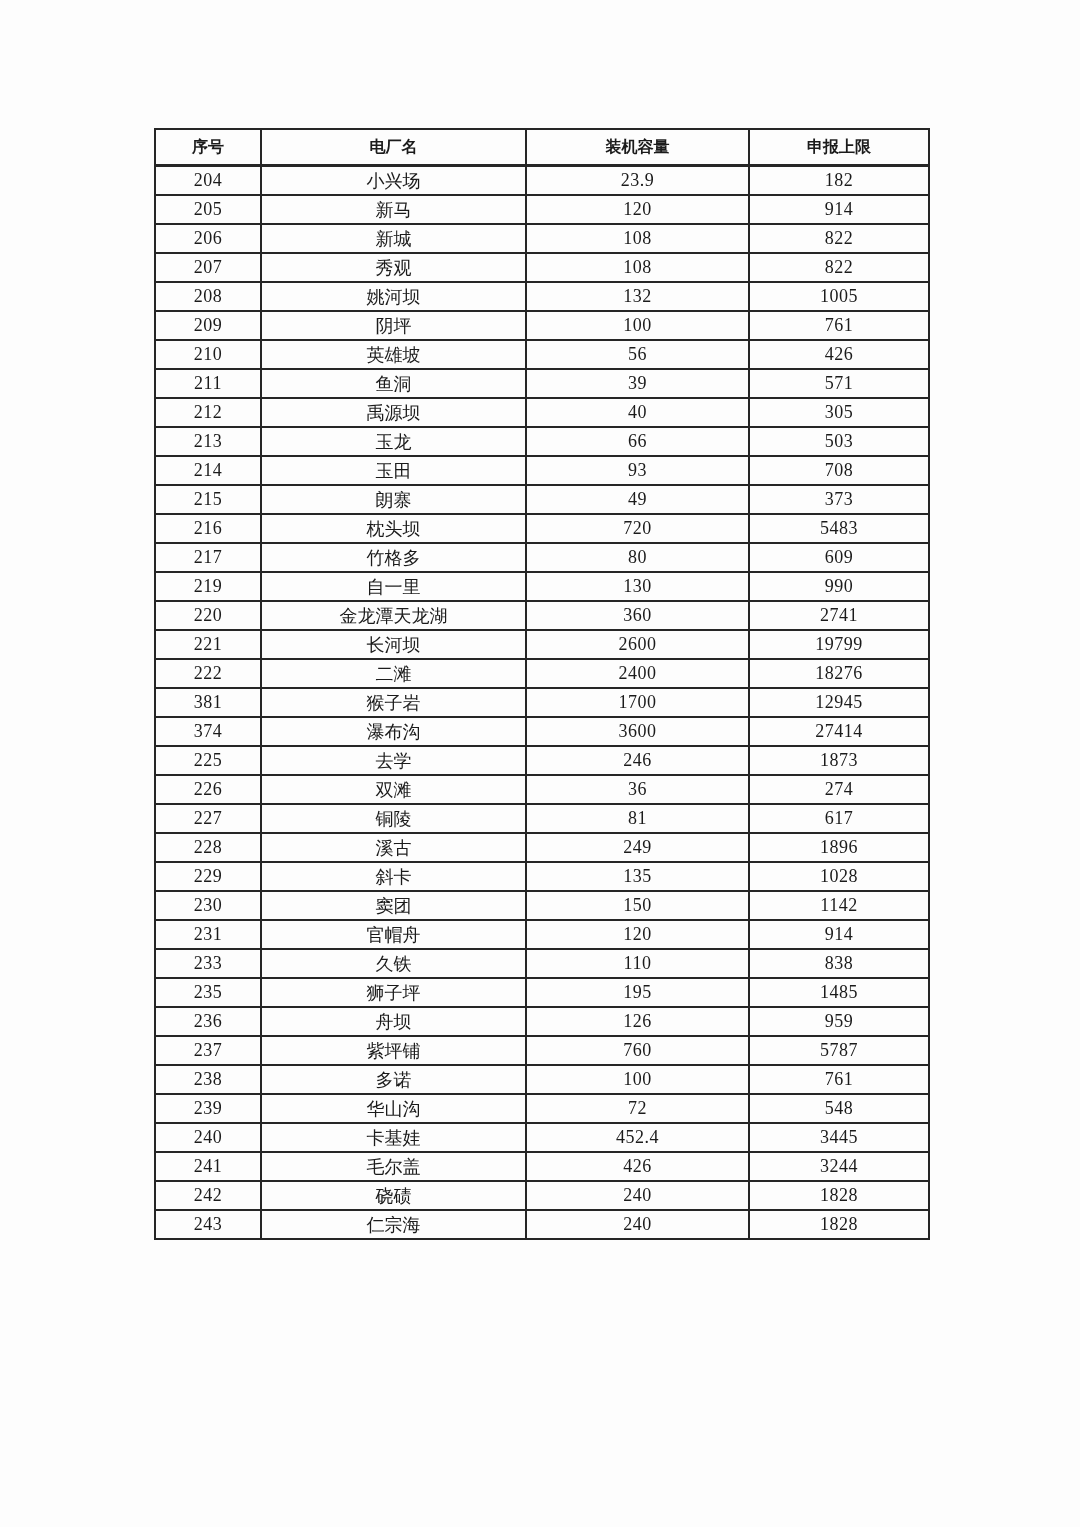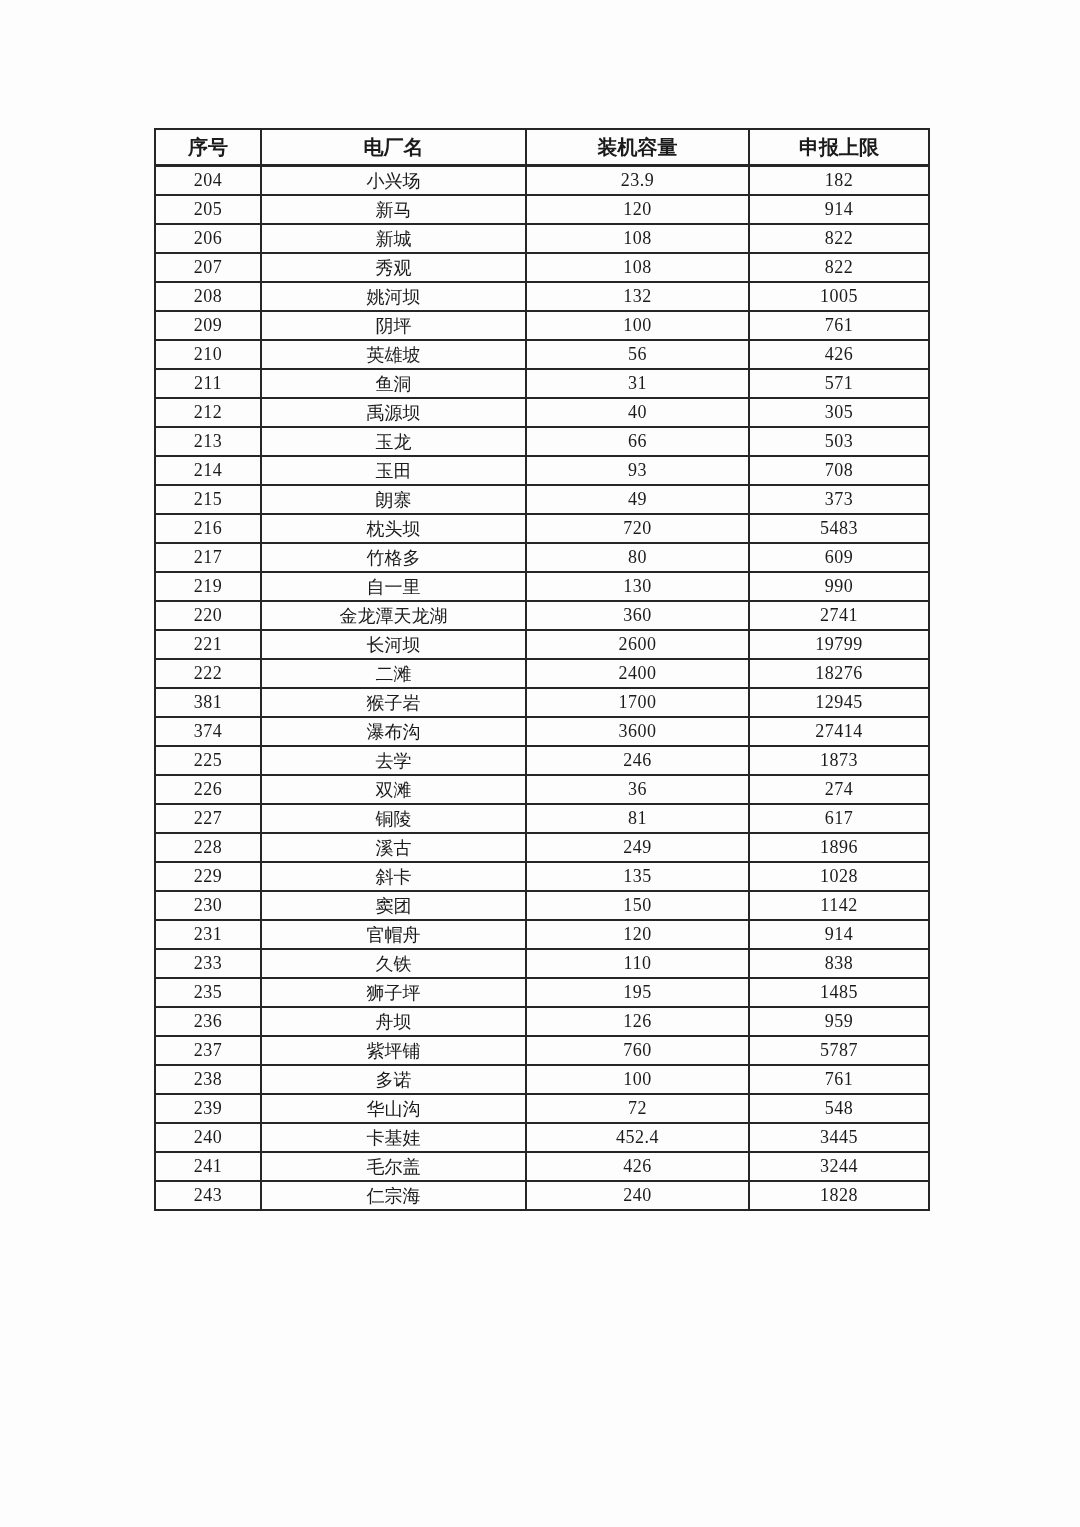--- a/index.html
+++ b/index.html
@@ -30,21 +30,21 @@
     text-align: center;
     vertical-align: middle;
     padding: 0;
     overflow: hidden;
     white-space: nowrap;
   }
   table.plant-table thead th {
     height: 34px;
     font-family: "Liberation Sans", "DejaVu Sans", sans-serif;
     font-weight: bold;
-    font-size: 20px;
+    font-size: 16px;
     border-bottom-width: 3px;
   }
   table.plant-table tbody td {
     height: 27px;
     font-size: 18px;
   }
   td.num {
     font-size: 16.5px;
     letter-spacing: 0.5px;
   }
@@ -111,21 +111,21 @@
         </tr>
         <tr>
           <td class="num">210</td>
           <td class="name">英雄坡</td>
           <td class="num">56</td>
           <td class="num">426</td>
         </tr>
         <tr>
           <td class="num">211</td>
           <td class="name">鱼洞</td>
-          <td class="num">31</td>
+          <td class="num">39</td>
           <td class="num">571</td>
         </tr>
         <tr>
           <td class="num">212</td>
           <td class="name">禹源坝</td>
           <td class="num">40</td>
           <td class="num">305</td>
         </tr>
         <tr>
           <td class="num">213</td>
@@ -275,20 +275,26 @@
           <td class="num">240</td>
           <td class="name">卡基娃</td>
           <td class="num">452.4</td>
           <td class="num">3445</td>
         </tr>
         <tr>
           <td class="num">241</td>
           <td class="name">毛尔盖</td>
           <td class="num">426</td>
           <td class="num">3244</td>
+        </tr>
+        <tr>
+          <td class="num">242</td>
+          <td class="name">硗碛</td>
+          <td class="num">240</td>
+          <td class="num">1828</td>
         </tr>
         <tr>
           <td class="num">243</td>
           <td class="name">仁宗海</td>
           <td class="num">240</td>
           <td class="num">1828</td>
         </tr>
       </tbody>
   </table>
 </div>

